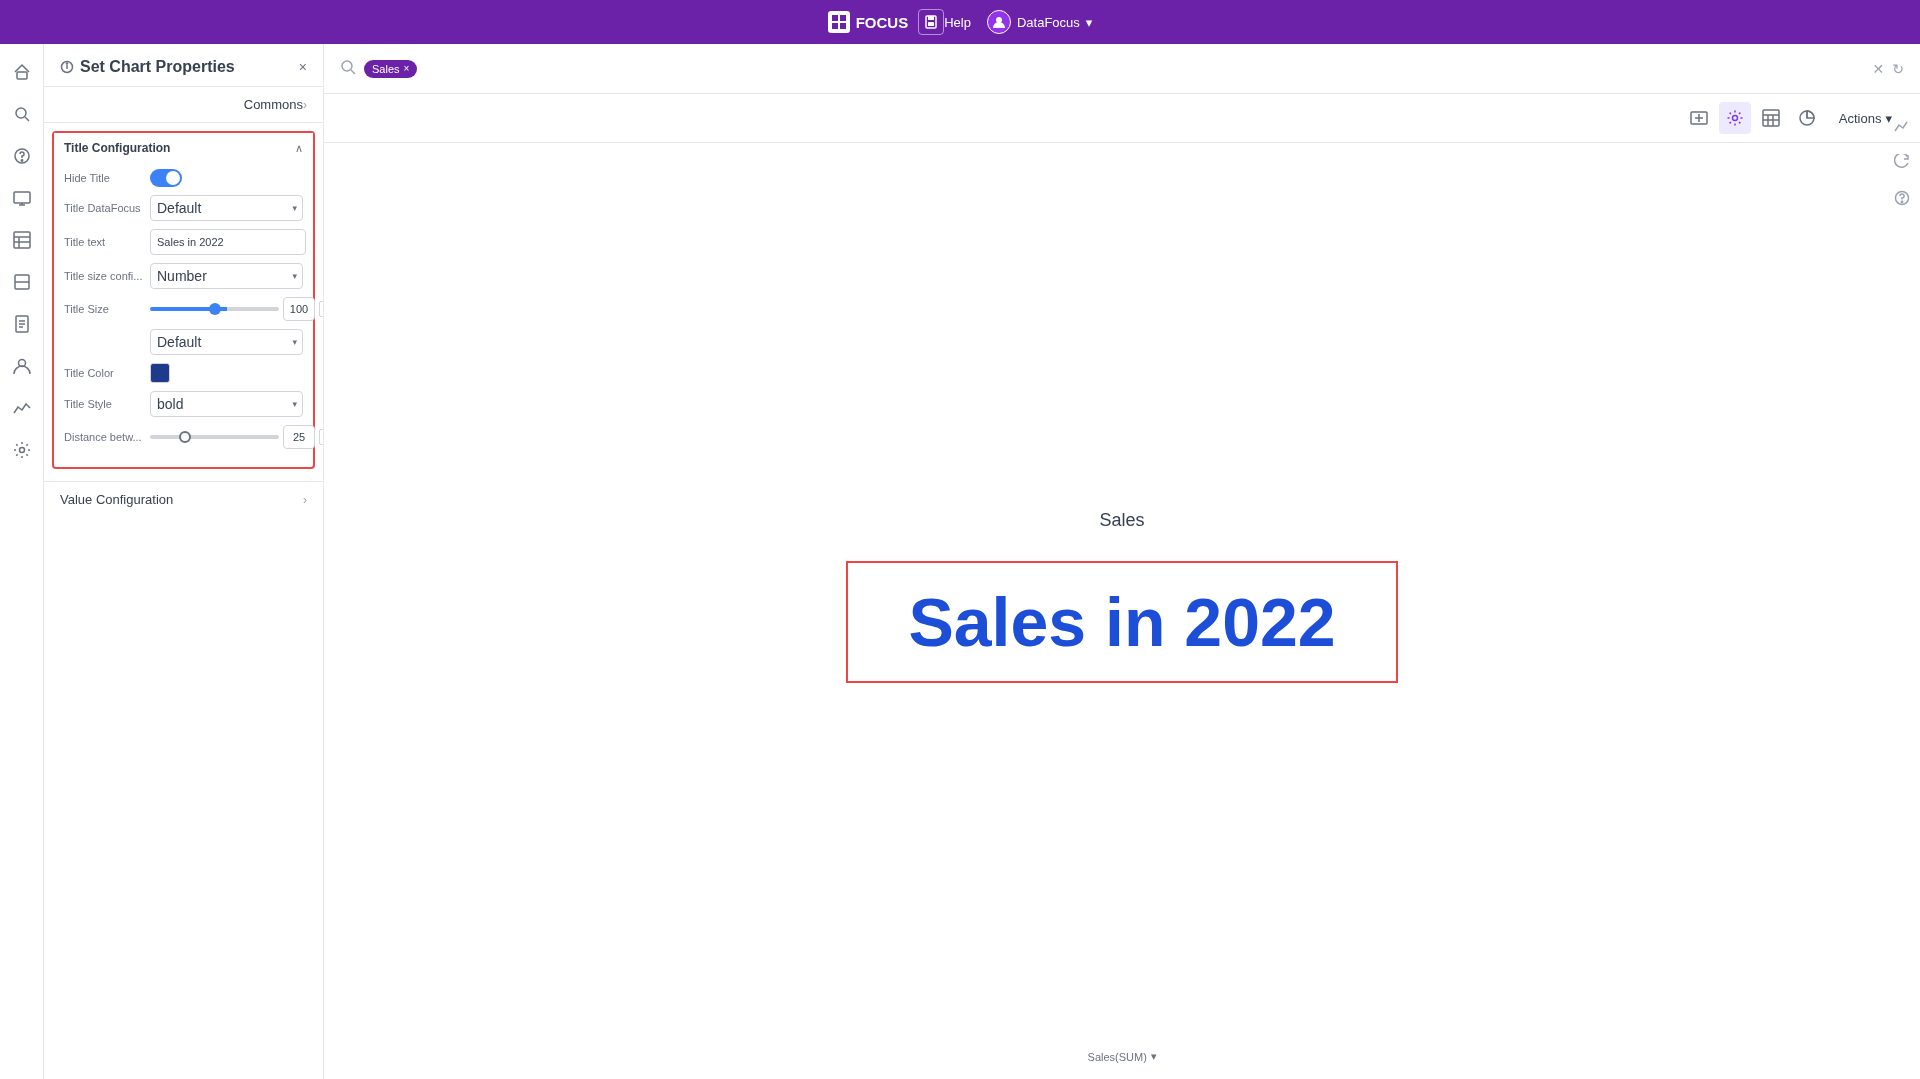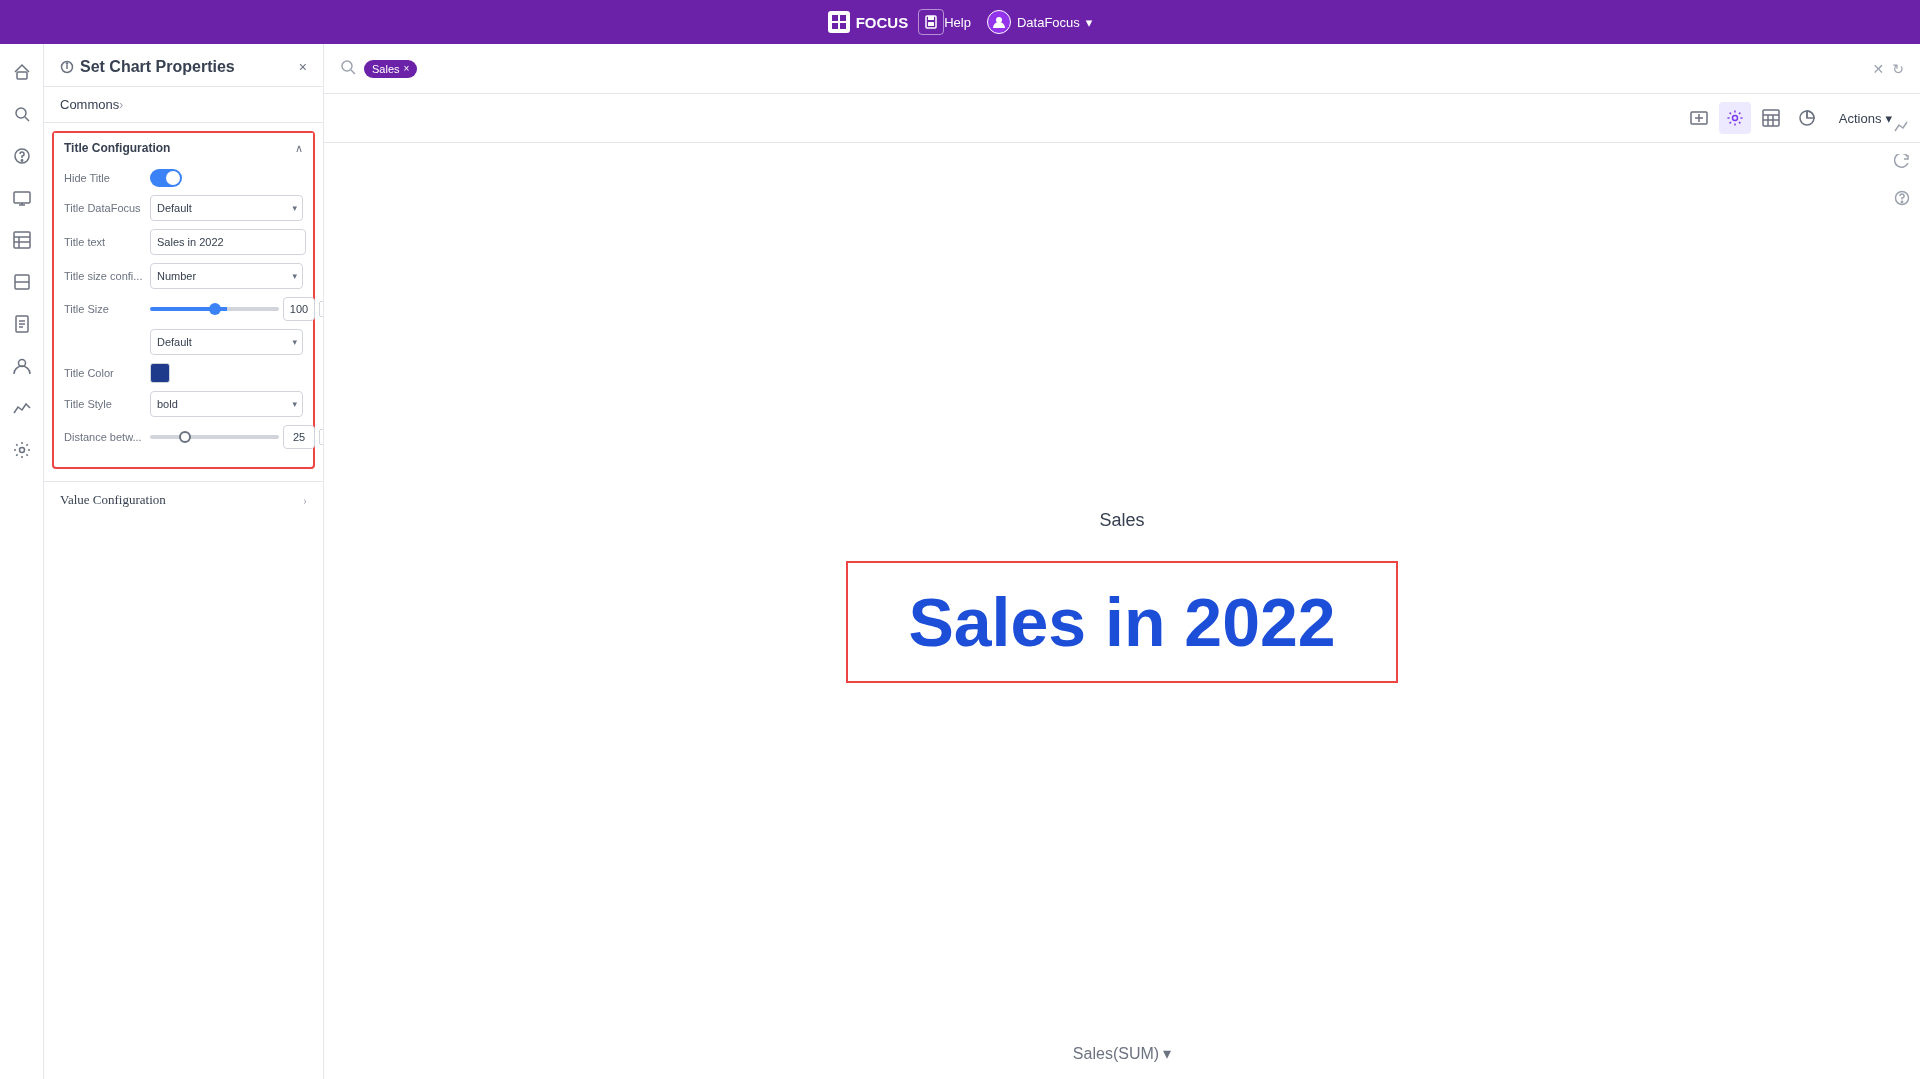--- a/index.html
+++ b/index.html
@@ -66,21 +66,21 @@
       padding: 14px 16px 10px;
       border-bottom: 1px solid #e5e7eb;
     }
     .panel-title { font-size: 16px; font-weight: 600; color: #374151; display: flex; align-items: center; gap: 6px; }
     .panel-close { cursor: pointer; color: #6b7280; font-size: 14px; }
 
     
     .commons-row {
       display: flex;
       align-items: center;
-      justify-content: flex-start;
+      justify-content: flex-end;
       padding: 10px 16px;
       border-bottom: 1px solid #e5e7eb;
       cursor: pointer;
     }
     .commons-label { font-size: 13px; color: #374151; font-weight: 500; }
     .chevron-right { color: #9ca3af; font-size: 12px; }
 
     
     .section {
       border: 2px solid #ef4444;
@@ -131,21 +131,21 @@
       top: 2px;
       right: 2px;
       transition: left 0.2s;
     }
     .select-wrapper { flex: 1; position: relative; }
     .select-wrapper select {
       width: 100%;
       height: 26px;
       border: 1px solid #d1d5db;
       border-radius: 4px;
-      font-size: 11px;
+      font-size: 14px;
       padding: 0 20px 0 6px;
       color: #374151;
       background: white;
       appearance: none;
       cursor: pointer;
     }
     .select-arrow {
       position: absolute;
       right: 6px;
       top: 50%;
@@ -237,21 +237,20 @@
 
     
     .value-config-row {
       display: flex;
       align-items: center;
       justify-content: space-between;
       padding: 10px 16px;
       border-top: 1px solid #e5e7eb;
       cursor: pointer;
       margin-top: 4px;
-      font-family: Liberation Serif, serif;
     }
 
     
     .content-area {
       flex: 1;
       display: flex;
       flex-direction: column;
       background: white;
       position: relative;
     }
@@ -336,21 +335,21 @@
       font-size: 58px;
       color: #374151;
       font-weight: 300;
     }
     .chart-footer {
       position: absolute;
       bottom: 16px;
       display: flex;
       align-items: center;
       gap: 4px;
-      font-size: 16px;
+      font-size: 11px;
       color: #6b7280;
       cursor: pointer;
     }
 
     
     .right-edge {
       position: absolute;
       right: 0;
       top: 60px;
       display: flex;

